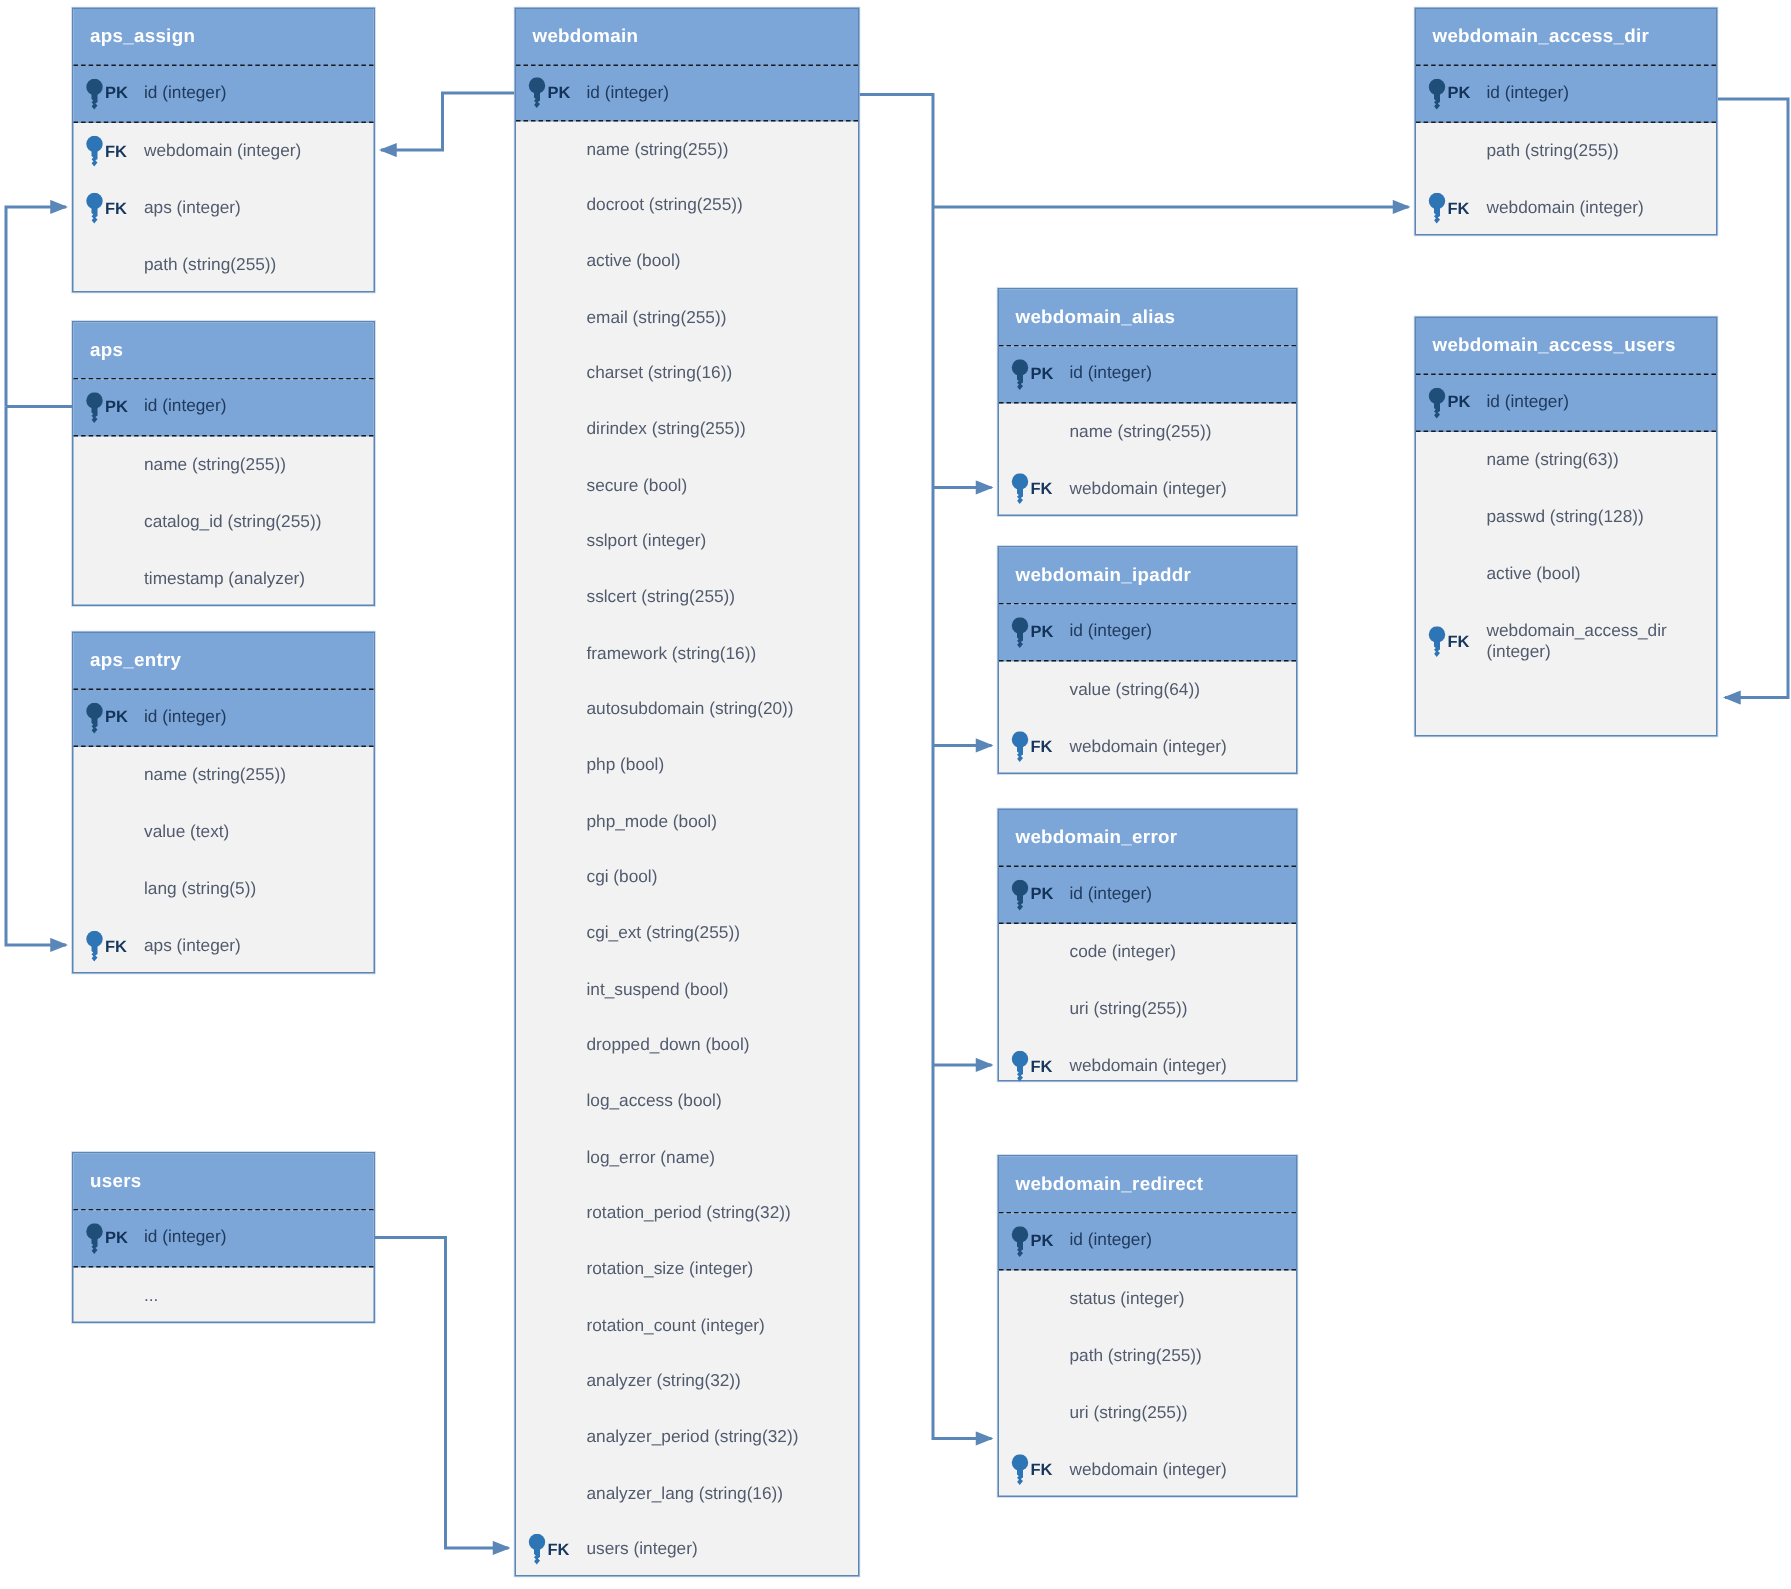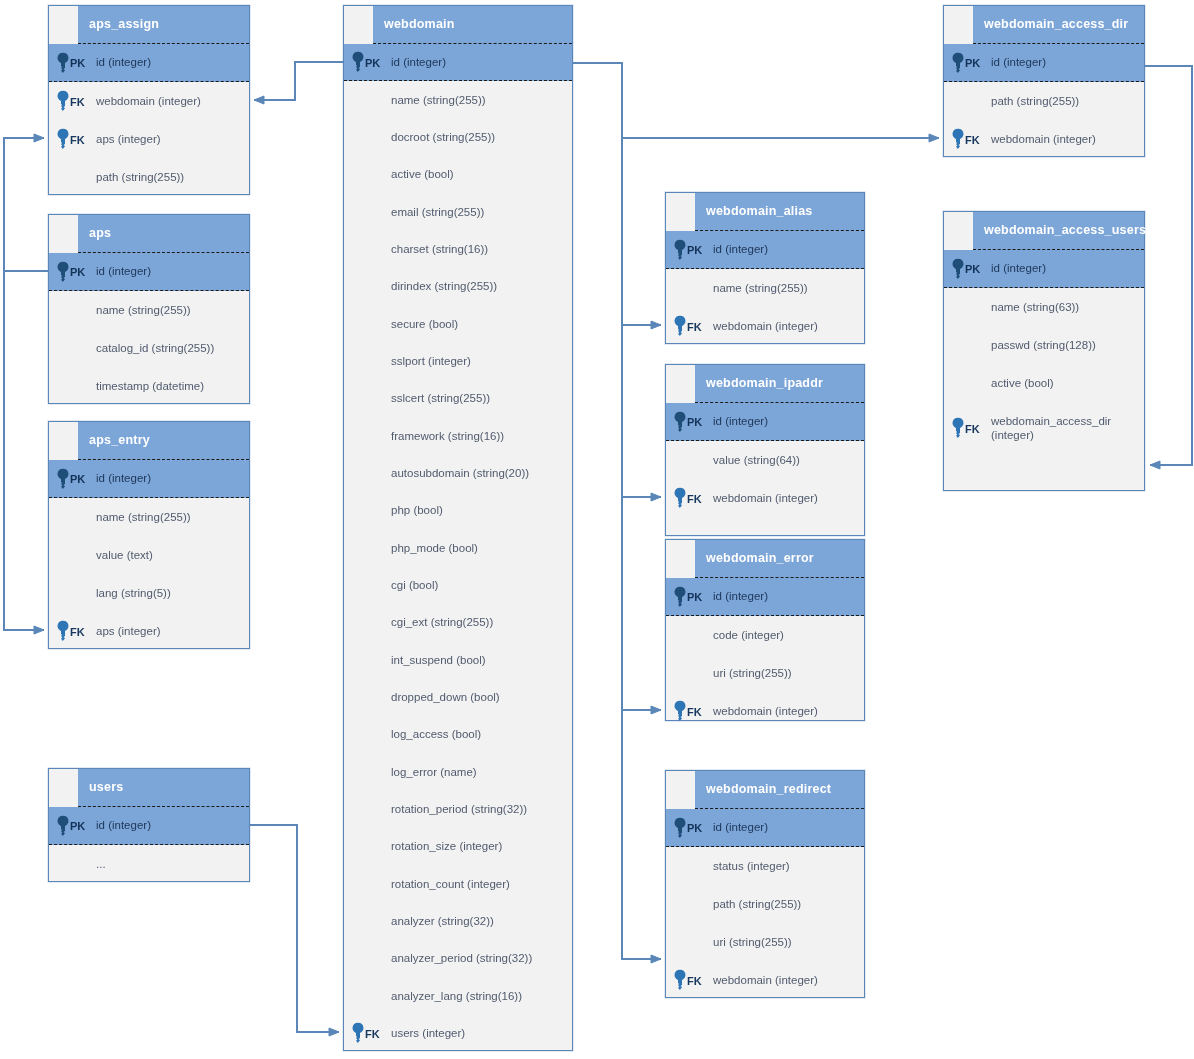--- a/index.html
+++ b/index.html
@@ -18,21 +18,20 @@
     height:38px;
     background:#7CA5D8;
     color:#ffffff;
     font-weight:bold;
     font-size:12.5px;
     line-height:37px;
     padding-left:11px;
     border-bottom:1px dashed #1a1a1a;
     box-sizing:border-box;
     letter-spacing:.2px;
-    margin-left:29px;
   }
   .row{
     height:38px;
     display:flex;
     align-items:center;
     box-sizing:border-box;
     position:relative;
     padding-left:47px;
   }
   .dense .row{height:37.33px;}
@@ -160,21 +159,21 @@
           </span>
           <span class="lbl">id (integer)</span>
         </div>
         <div class="row">
           <span class="lbl">name (string(255))</span>
         </div>
         <div class="row">
           <span class="lbl">catalog_id (string(255))</span>
         </div>
         <div class="row">
-          <span class="lbl">timestamp (datetime)</span>
+          <span class="lbl">timestamp (analyzer)</span>
         </div>
       </div>
   </div>
 
   <div class="entity" style="left:48px;top:421px;width:202px;height:228px">
     <div class="hdr">aps_entry</div>
     <div>
         <div class="row pk">
           <span class="keywrap">
             <span class="key-pk">
@@ -363,21 +362,21 @@
                 <path d="M4.3 10.5 h4.4 v6.4 l-1.6 1.2 1.6 1.4 -2.4 3 -1.9 -2.5 1.3 -1.4 -1.4 -1.5 1.3 -1.2 -1.3 -1.2 z"></path>
               </svg>
             </span>
             <span class="keytxt">FK</span>
           </span>
           <span class="lbl">webdomain (integer)</span>
         </div>
       </div>
   </div>
 
-  <div class="entity" style="left:665px;top:364px;width:200px;height:172px">
+  <div class="entity" style="left:665px;top:364px;width:200px;height:152px">
     <div class="hdr">webdomain_ipaddr</div>
     <div>
         <div class="row pk">
           <span class="keywrap">
             <span class="key-pk">
               <svg viewBox="0 0 13 23" width="12" height="21">
                 <circle cx="6.5" cy="6" r="6"></circle>
                 <path d="M4.3 10.5 h4.4 v6.4 l-1.6 1.2 1.6 1.4 -2.4 3 -1.9 -2.5 1.3 -1.4 -1.4 -1.5 1.3 -1.2 -1.3 -1.2 z"></path>
               </svg>
             </span>

